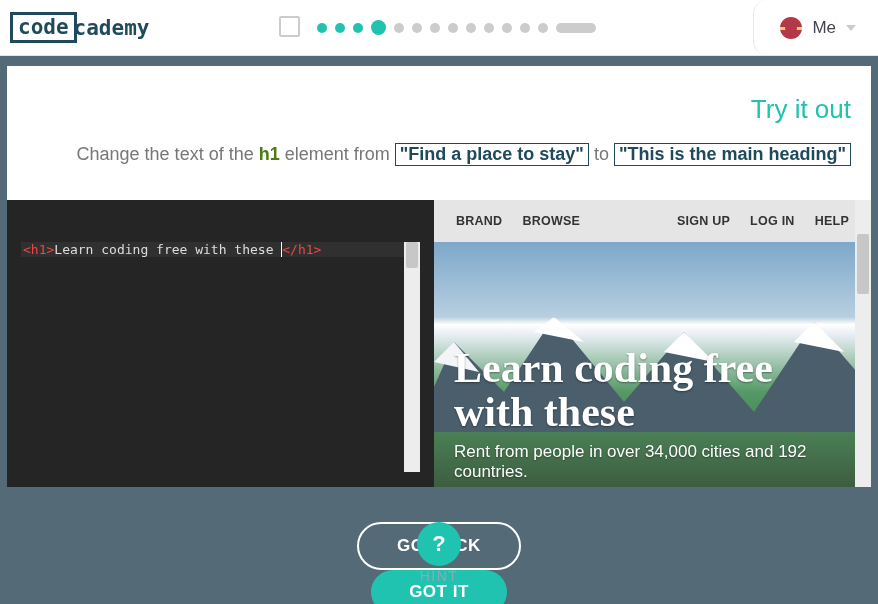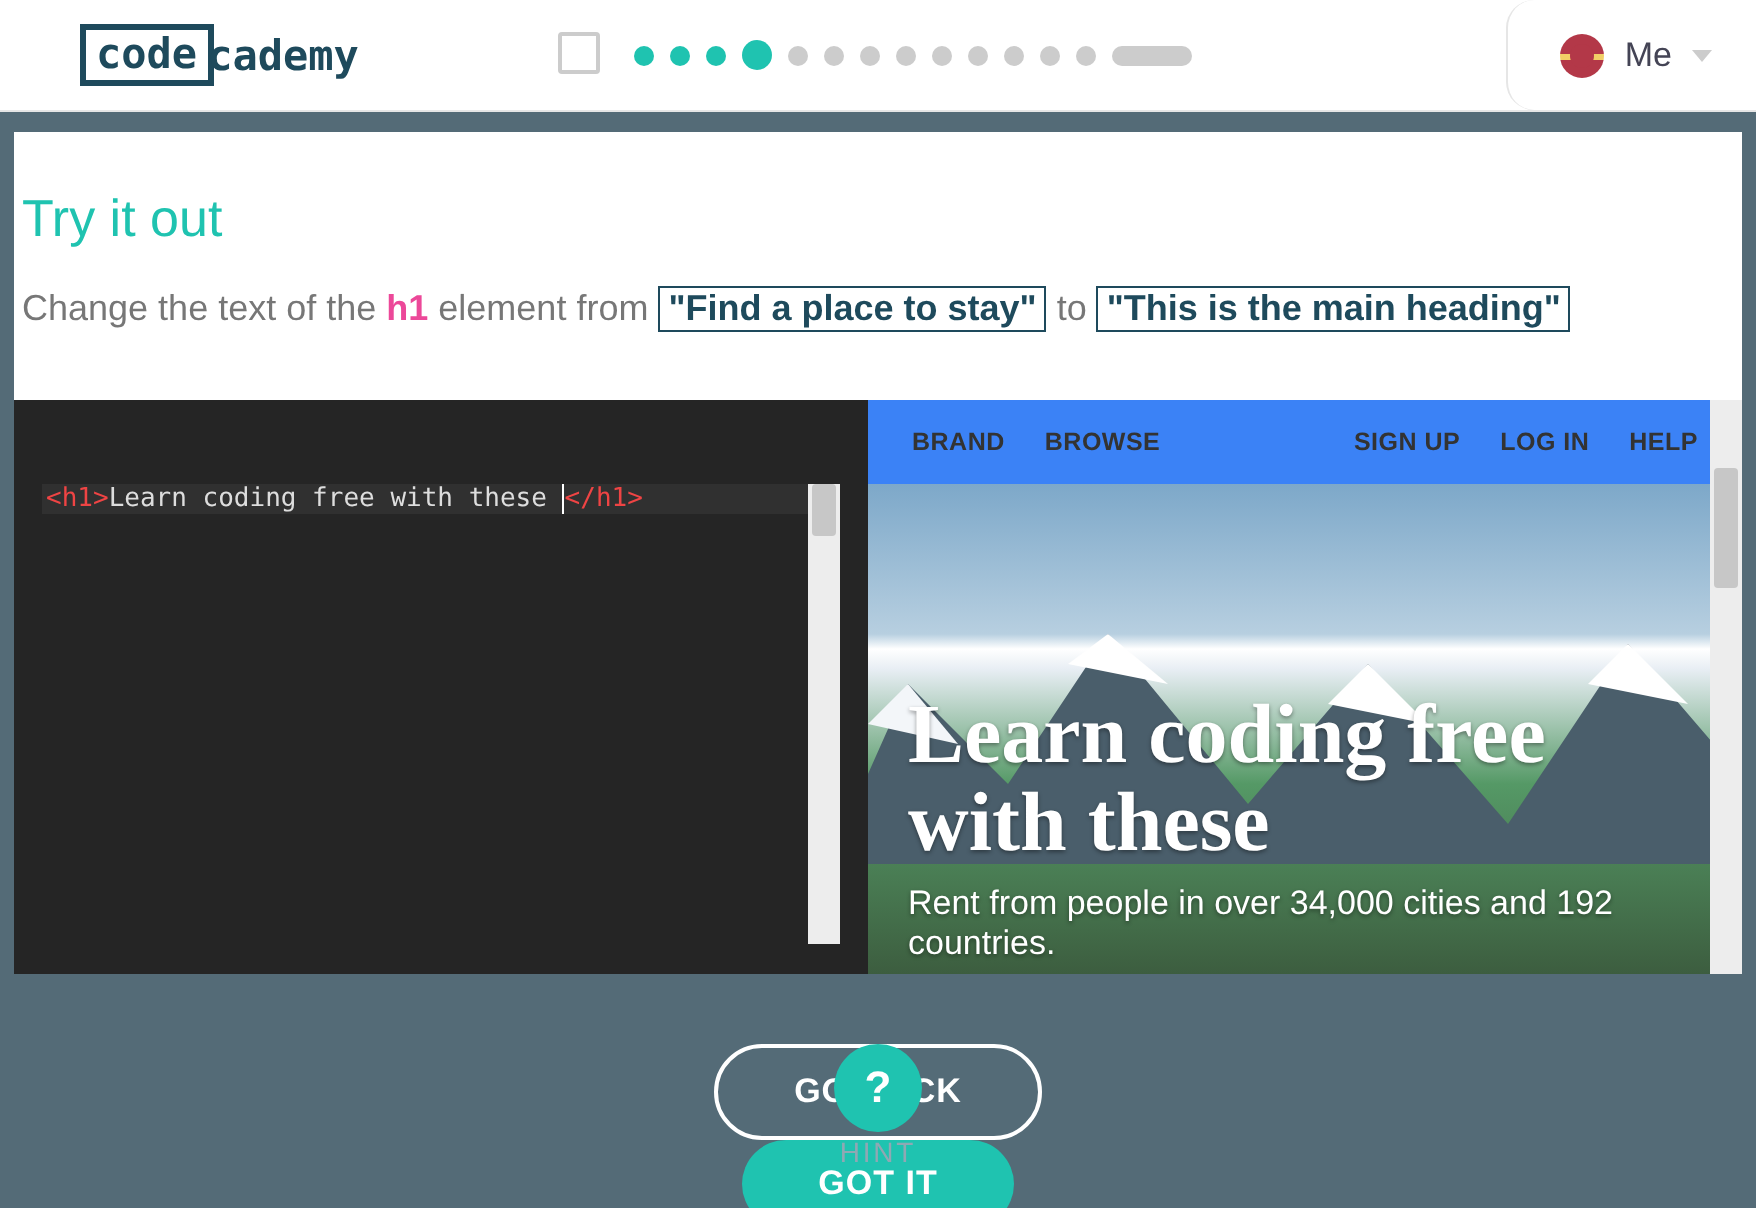--- a/index.html
+++ b/index.html
@@ -15,21 +15,21 @@
     height: 56px;
     background: #fff;
     display: flex;
     align-items: center;
     border-bottom: 1px solid #e6e6e6;
     position: relative;
   }
   .logo {
     display: flex;
     align-items: center;
-    margin-left: 40px;
+    margin-left: 10px;
     font-family: "Consolas", monospace;
     font-size: 21px;
     font-weight: 600;
     color: #1e4a5c;
   }
   .logo-box {
     border: 3px solid #1e4a5c;
     padding: 0 5px 0 5px;
     margin-right: -3px;
     line-height: 1.2;
@@ -106,35 +106,35 @@
     border-left:5px solid transparent;
     border-right:5px solid transparent;
     border-top:6px solid #ccc;
   }
   
   .main-wrap {
     padding: 10px 7px 0 7px;
   }
   .instruction-card {
     background: #fff;
-    padding: 28px 20px 34px 4px;
-    text-align: left;
+    padding: 28px 20px 34px 20px;
+    text-align: right;
   }
   .try-title {
     color: #1fc3b0;
     font-size: 26px;
     font-weight: 400;
     margin-bottom: 18px;
   }
   .instruction-text {
     color: #777;
     font-size: 18px;
     display:inline-block;
   }
-  .instruction-text b { color:#ec4899; }
+  .instruction-text b { color:#4d7c0f; }
   .code-chip {
     display:inline-block;
     color: #1e4a5c;
     font-weight: 700;
     border: 1.6px solid #1e4a5c;
     padding: 0 4px;
     font-size:18px;
   }
   .work-area {
     display:flex;
@@ -166,21 +166,21 @@
   .editor-scroll::before{
     content:'';
     position:absolute;
     top:0; left:2px;
     width:12px; height:26px;
     background:#c7c7c7;
     border-radius:2px;
   }
   .preview {
     flex:1;
-    background:#3b82f6;
+    background:#e5e5e5;
     position:relative;
     overflow:hidden;
   }
   .preview-nav {
     display:flex;
     gap: 20px;
     align-items:center;
     padding: 14px 22px;
     font-size: 12.5px;
     font-weight:600;

